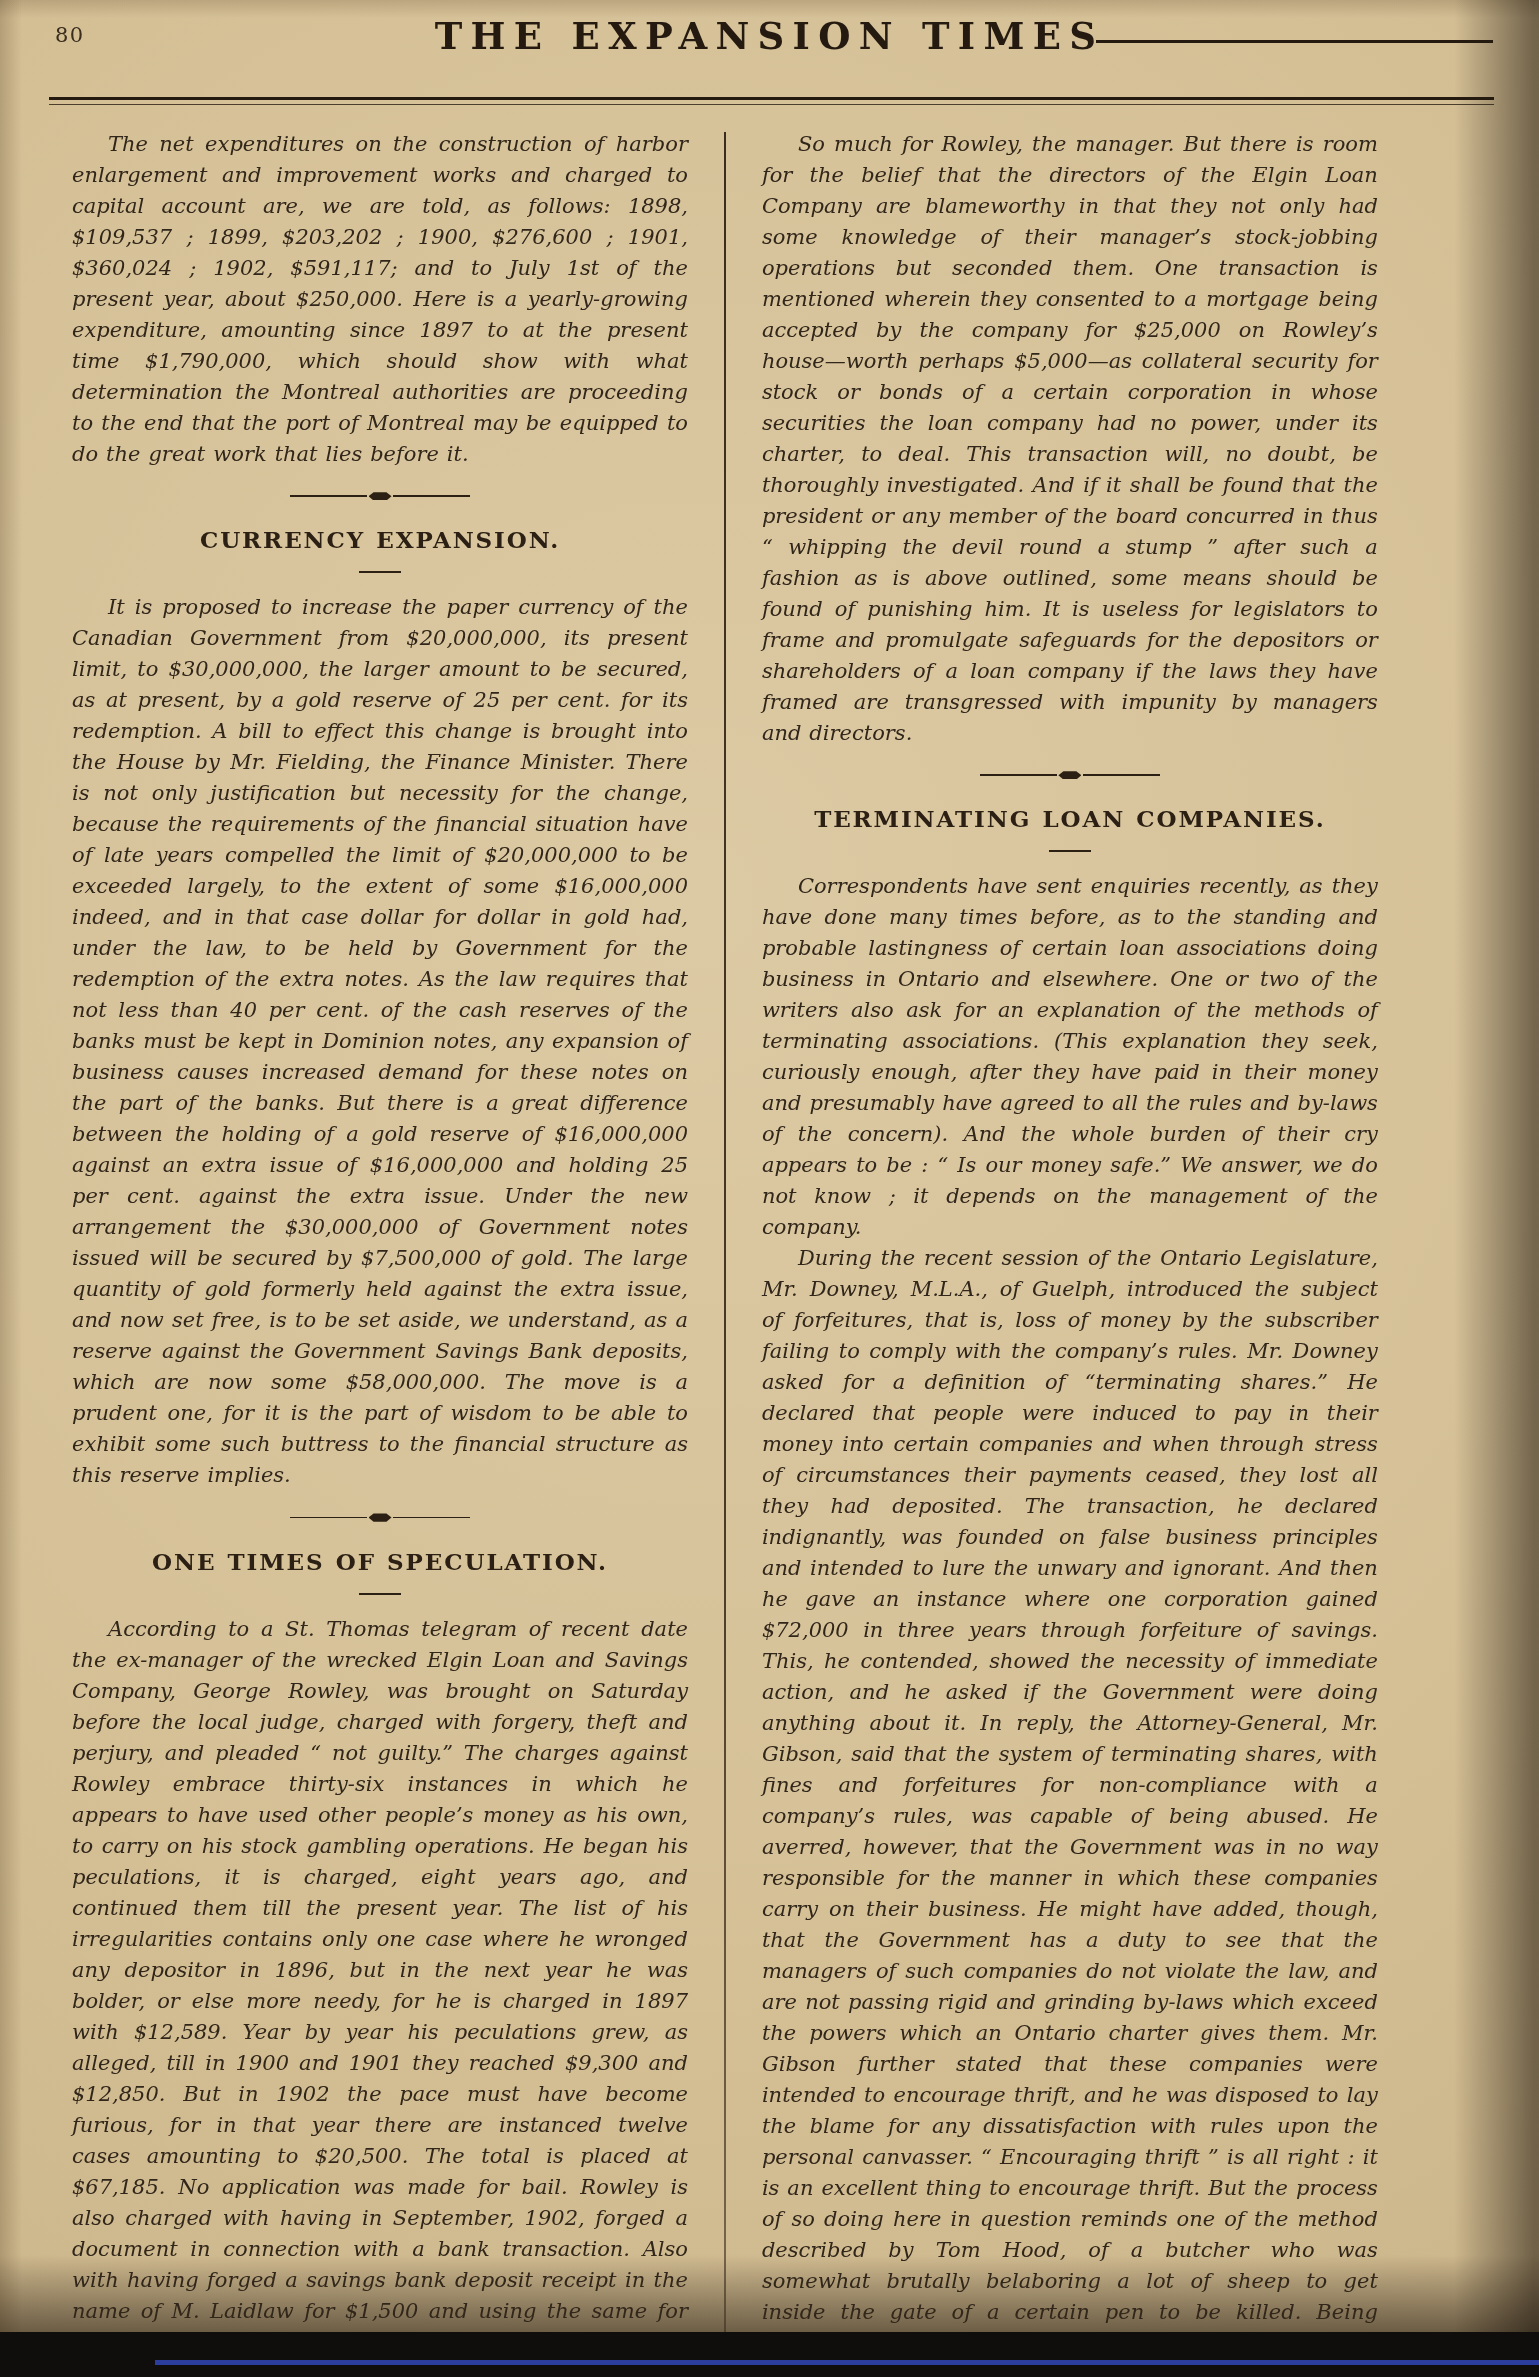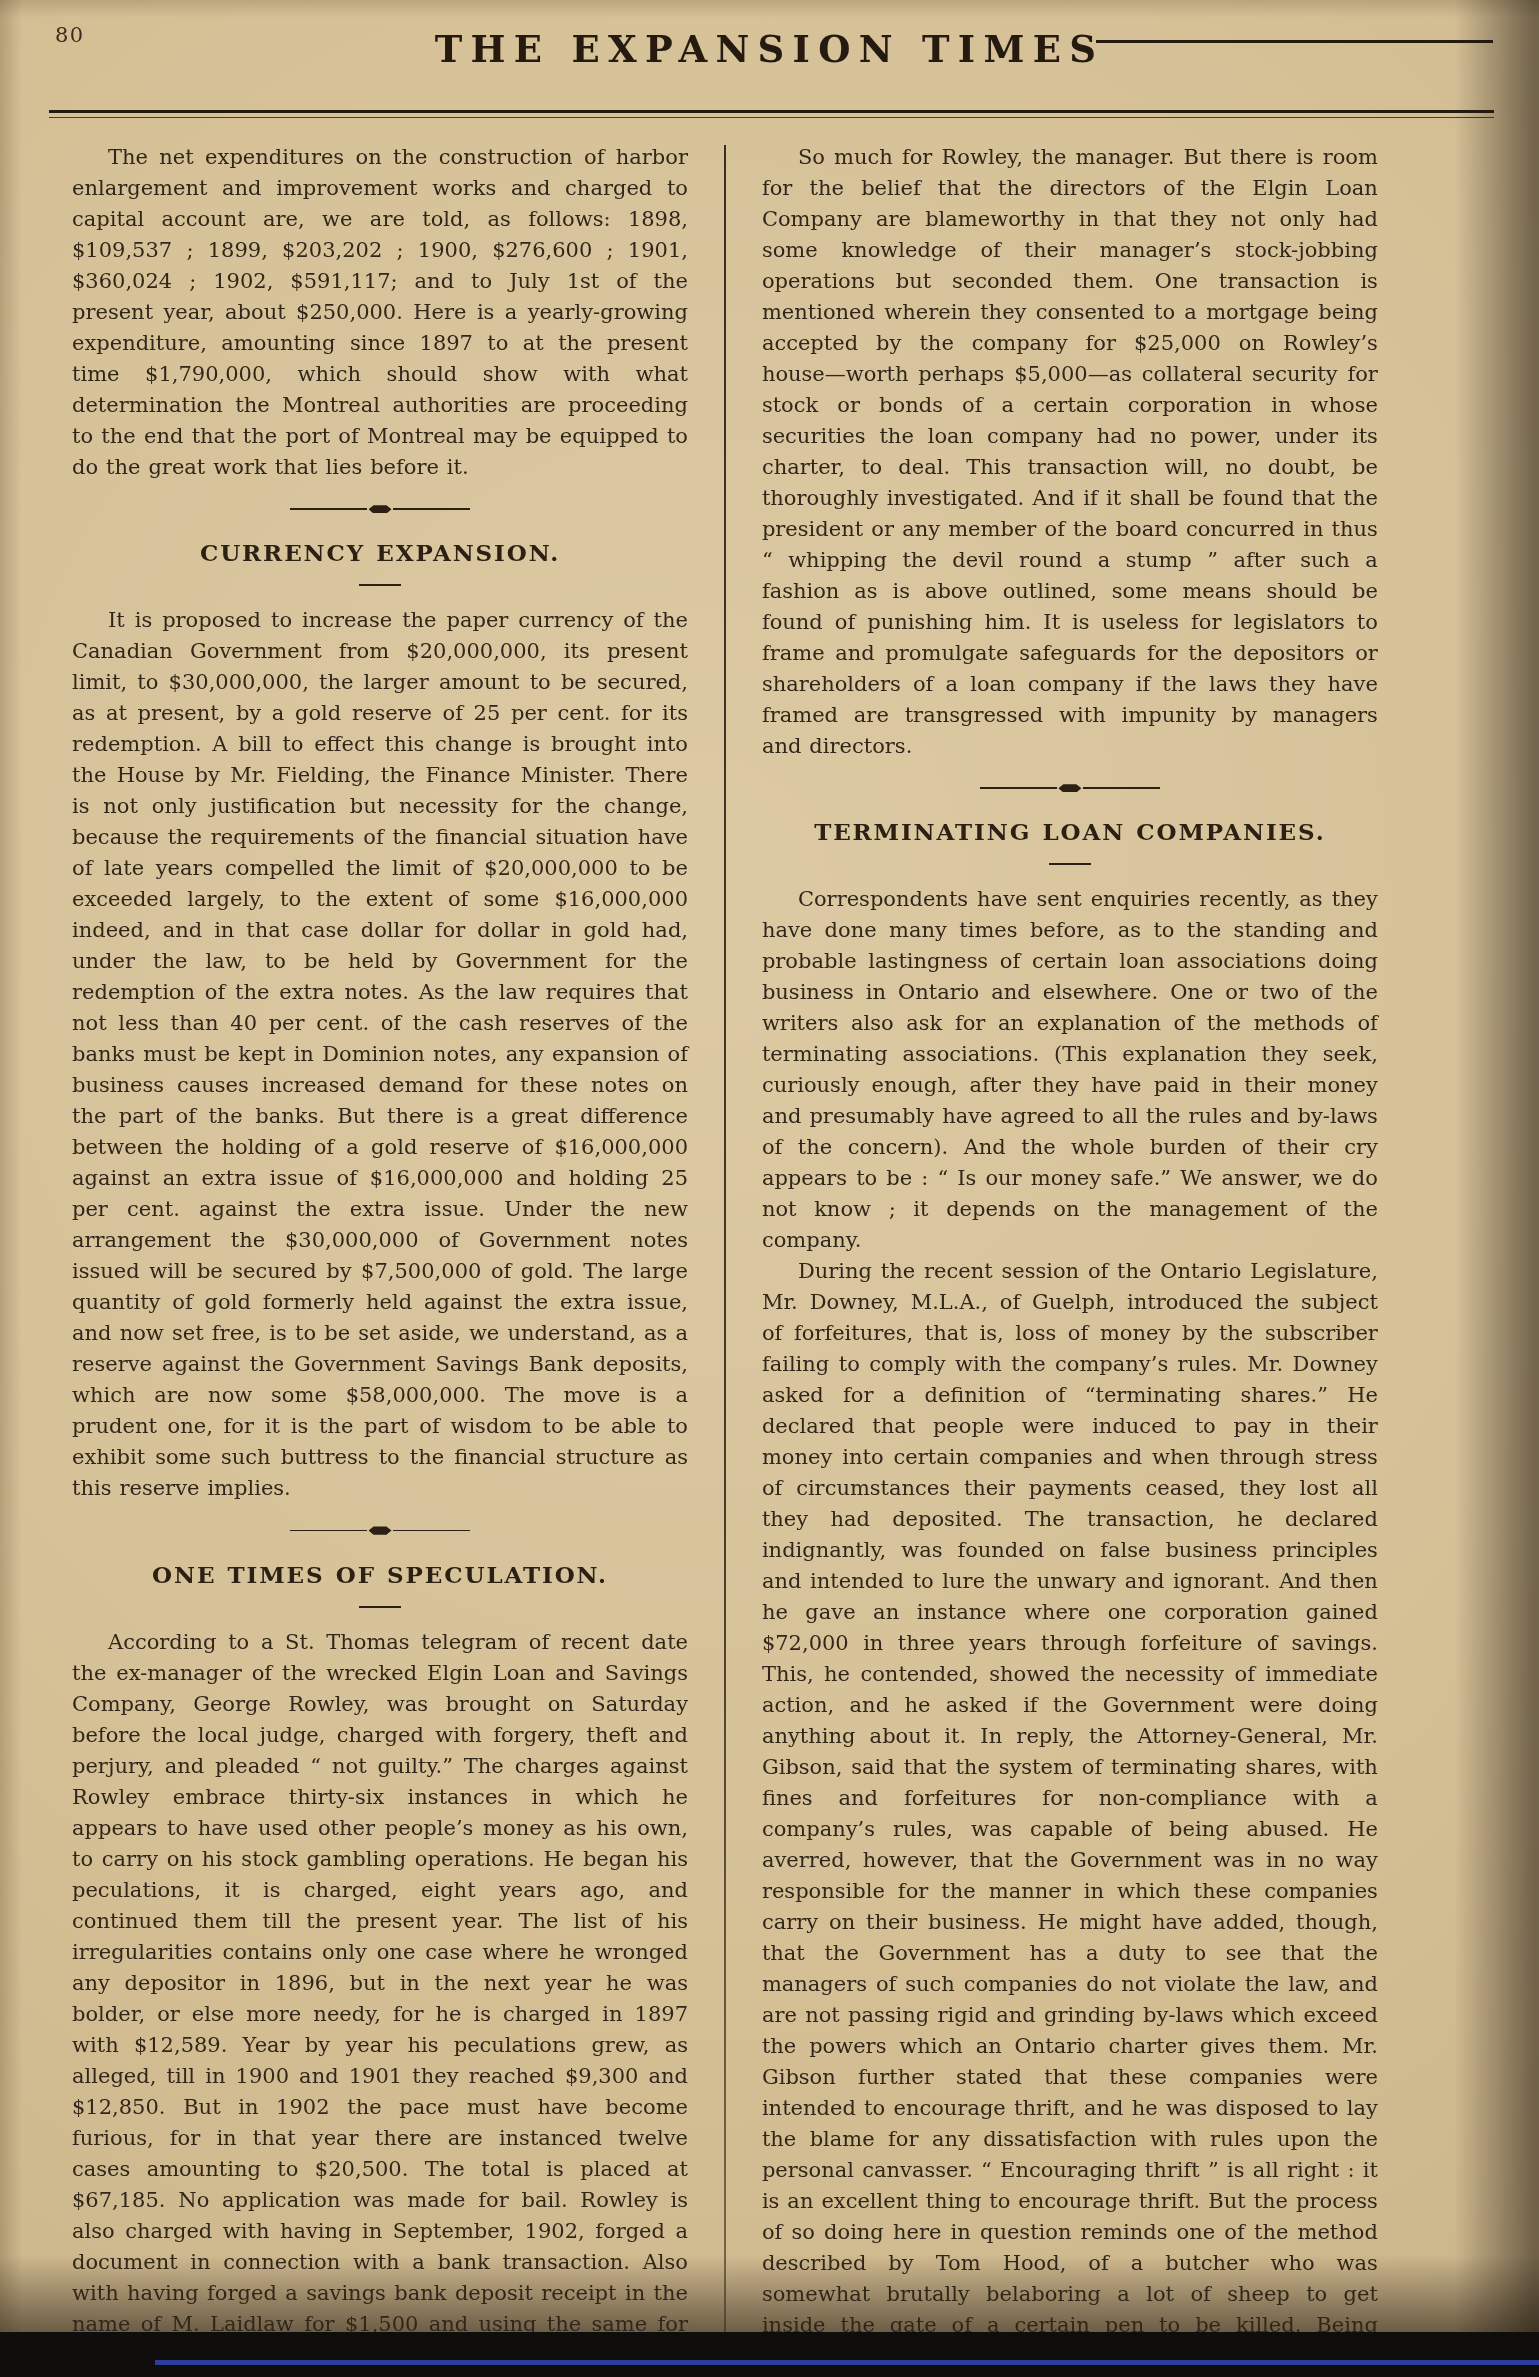--- a/index.html
+++ b/index.html
@@ -12,21 +12,21 @@
     position: relative;
     width: 1539px; height: 2377px;
     color: var(--ink, #31261a);
     background:
       linear-gradient(to right, rgba(60,40,15,.22), rgba(60,40,15,0) 22px, rgba(60,40,15,0) 1454px, rgba(20,12,5,.50) 1534px),
       linear-gradient(to bottom, rgba(60,40,15,.18), rgba(60,40,15,0) 18px, rgba(60,40,15,0) 2255px, rgba(25,16,8,.55) 2333px),
       radial-gradient(ellipse 130% 90% at 45% 38%, #dccaa4 0%, #d5c096 50%, #cbb58a 80%, #bfa87c 100%);
   }
 
   
-  .header { position: relative; height: 77px; padding-top: 27px; }
+  .header { position: relative; height: 77px; padding-top: 14px; }
   .page-number {
     position: absolute; left: 55px; top: 23px;
     font-size: 21px; letter-spacing: 1.3px; color: #3a2d1e;
   }
   .masthead {
     margin: 0; text-align: center;
     font-size: 37px; font-weight: bold; letter-spacing: 8.3px;
     color: var(--masthead-ink, #241a10);
   }
   .masthead-side-rule {
@@ -43,21 +43,21 @@
   .columns { display: flex; align-items: stretch; margin: 24px 0 0 72px; width: 1348px; }
   .col {
     width: 616px; font-size: 21px; line-height: 31px;
     text-align: justify; word-spacing: 1.3px;
   }
   .col-rule {
     width: 1.9px; margin: 2.6px 36px 0 36px; align-self: stretch;
     background: linear-gradient(to bottom, #3a2d1e 0%, #493925 60%, rgba(58,45,30,.55) 100%);
   }
 
-  .para { margin: 0; text-indent: 36px; }
+  .para { margin: 0; text-indent: 36px; font-style: italic; }
 
   .article-heading {
     margin: 16px; text-align: center;
     font-size: 23px; font-weight: bold; letter-spacing: 1.9px;
     color: #2b2013; text-indent: 0;
   }
   .heading-dash { width: 42px; height: 1.9px; background: #2b2013; margin: 9px auto 19px; }
 
   .divider { display: flex; align-items: center; justify-content: center; margin: 22px auto 24px; }
   .divider .line { width: 77px; height: 1.9px; background: #2b2013; }

